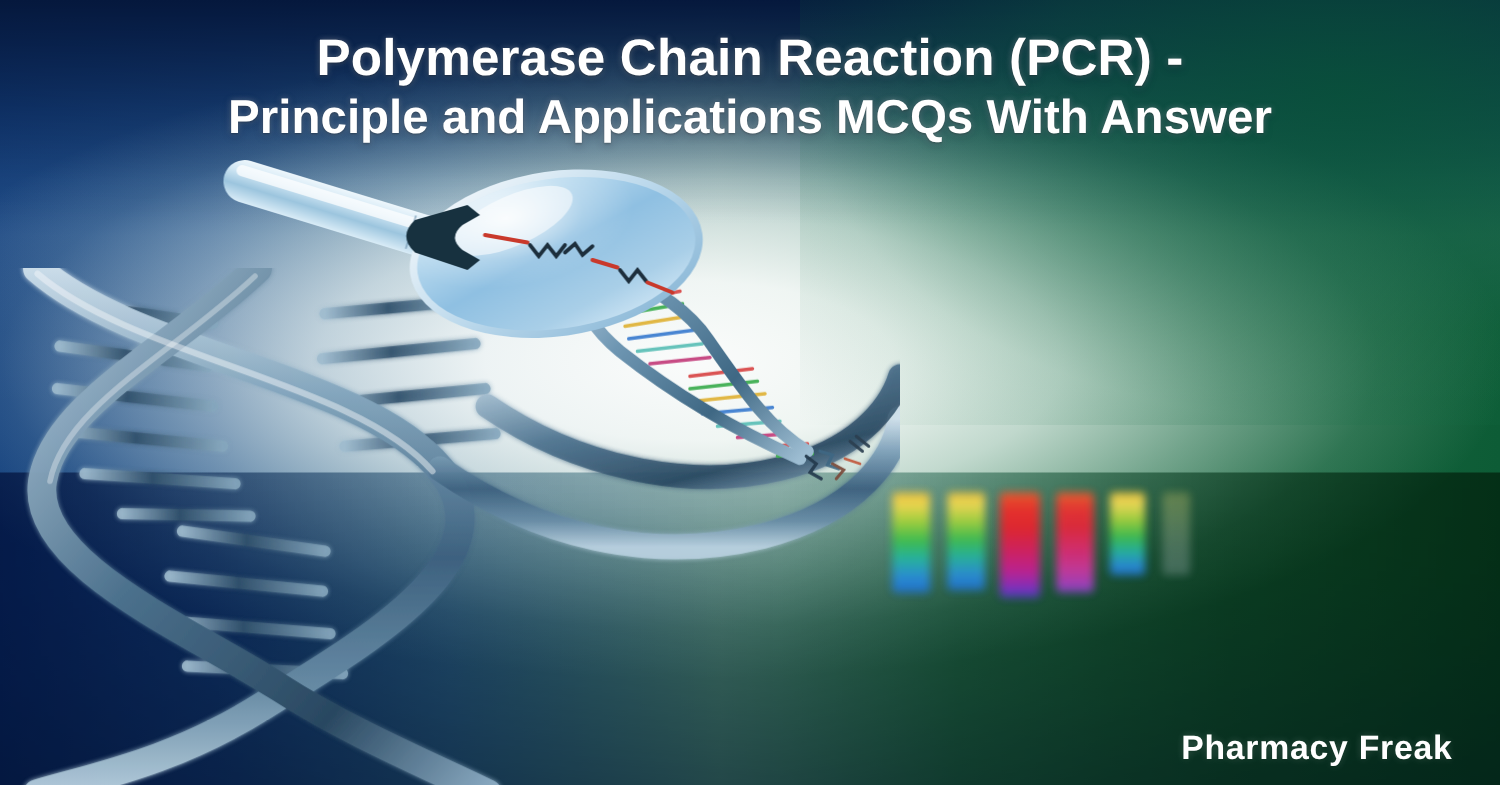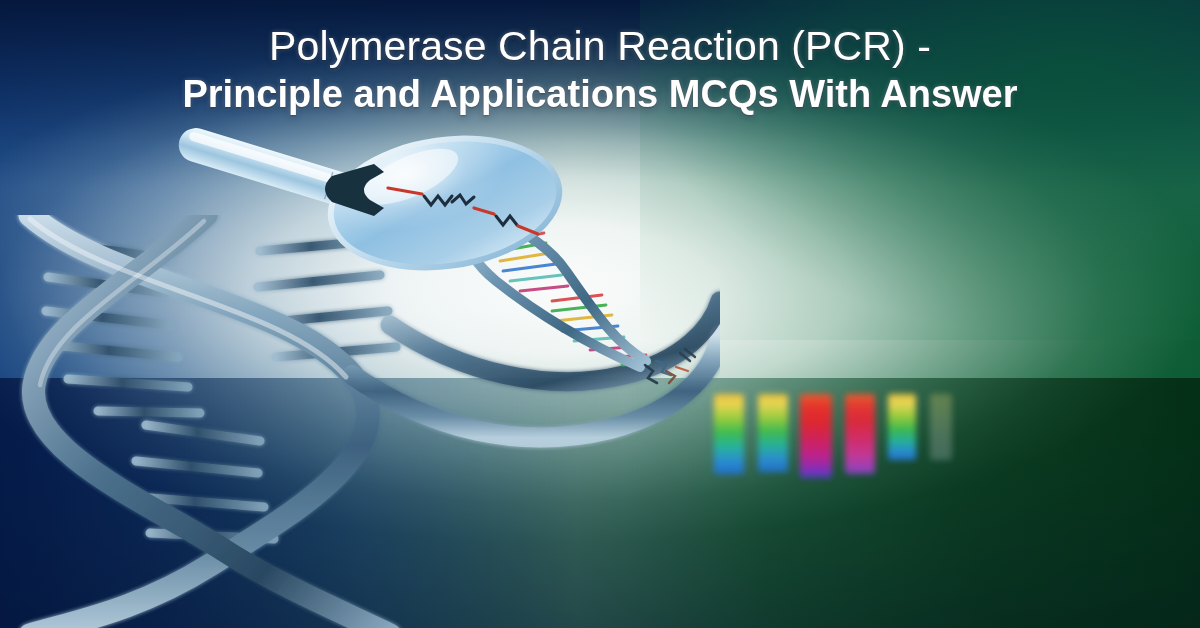--- a/index.html
+++ b/index.html
@@ -105,21 +105,21 @@
 
   
   .title-wrap {
     position: absolute;
     left: 0; right: 0; top: 22px;
     text-align: center;
     pointer-events: none;
   }
   .title-line1 {
     font-size: 41px;
-    font-weight: 400;
+    font-weight: 700;
     color: #ffffff;
     letter-spacing: 0.1px;
     line-height: 48px;
     text-shadow:
       0 1px 2px rgba(0,0,0,0.38),
       0 0 5px rgba(255,255,255,0.30),
       0 2px 7px rgba(0,20,45,0.40);
     white-space: nowrap;
   }
   .title-line2 {
@@ -335,14 +335,15 @@
       <div class="lane" style="left: 145px; width: 30px; height: 80px; bottom: 6px; opacity: 0.93; background: linear-gradient(rgb(242, 95, 45) 0%, rgb(239, 51, 48) 16%, rgb(231, 38, 58) 34%, rgb(221, 42, 114) 58%, rgb(208, 54, 156) 76%, rgb(168, 63, 192) 92%, rgb(122, 71, 196) 100%);"></div>
       <div class="lane" style="left: 188px; width: 28px; height: 66px; bottom: 20px; opacity: 0.95; background: linear-gradient(rgb(240, 198, 62) 0%, rgb(242, 220, 88) 14%, rgb(158, 209, 62) 34%, rgb(62, 190, 82) 54%, rgb(39, 179, 164) 72%, rgb(42, 142, 214) 88%, rgb(34, 115, 207) 100%);"></div>
       <div class="lane" style="left: 230px; width: 22px; height: 66px; bottom: 20px; opacity: 0.3; background: linear-gradient(rgb(232, 216, 106) 0%, rgb(221, 217, 138) 22%, rgb(201, 207, 168) 46%, rgb(185, 196, 188) 70%, rgb(174, 189, 196) 100%);"></div>
     </div>
 
   <div class="title-wrap">
     <div class="title-line1">Polymerase Chain Reaction (PCR) -</div>
     <div class="title-line2">Principle and Applications MCQs With Answer</div>
   </div>
 
+  <div class="brand">Pharmacy Freak</div>
 
 </div>
 
 </body></html>

